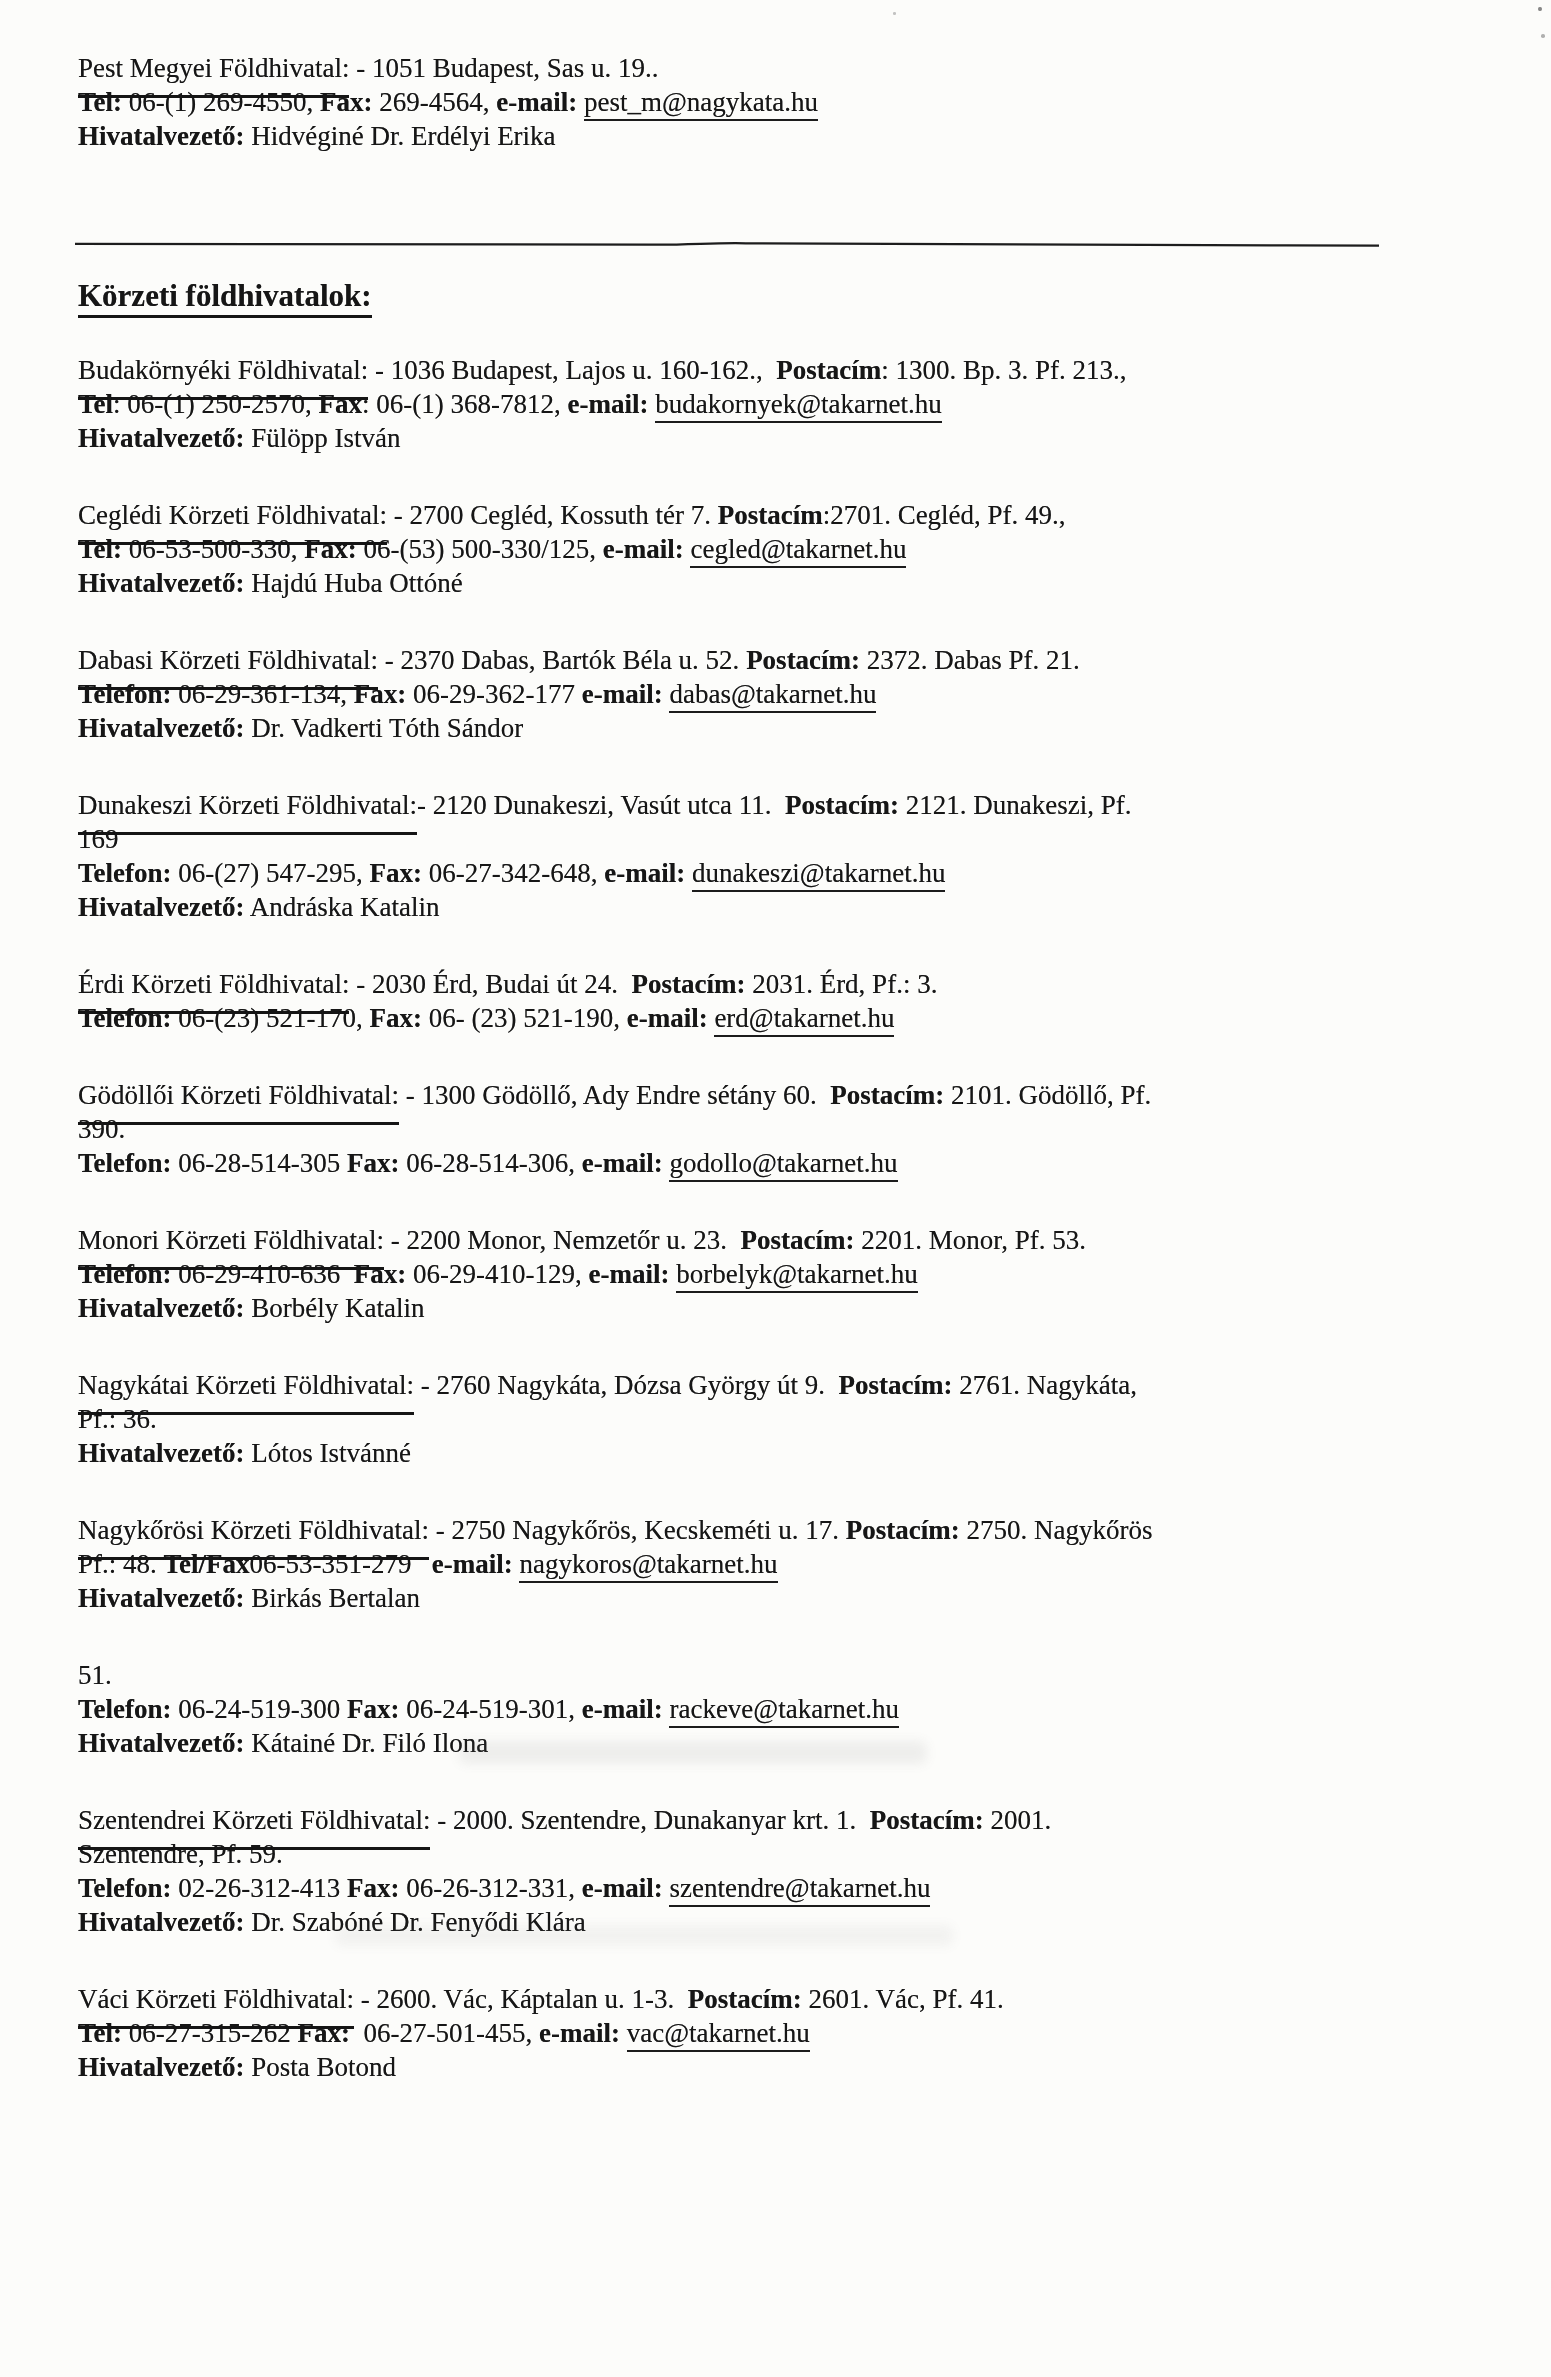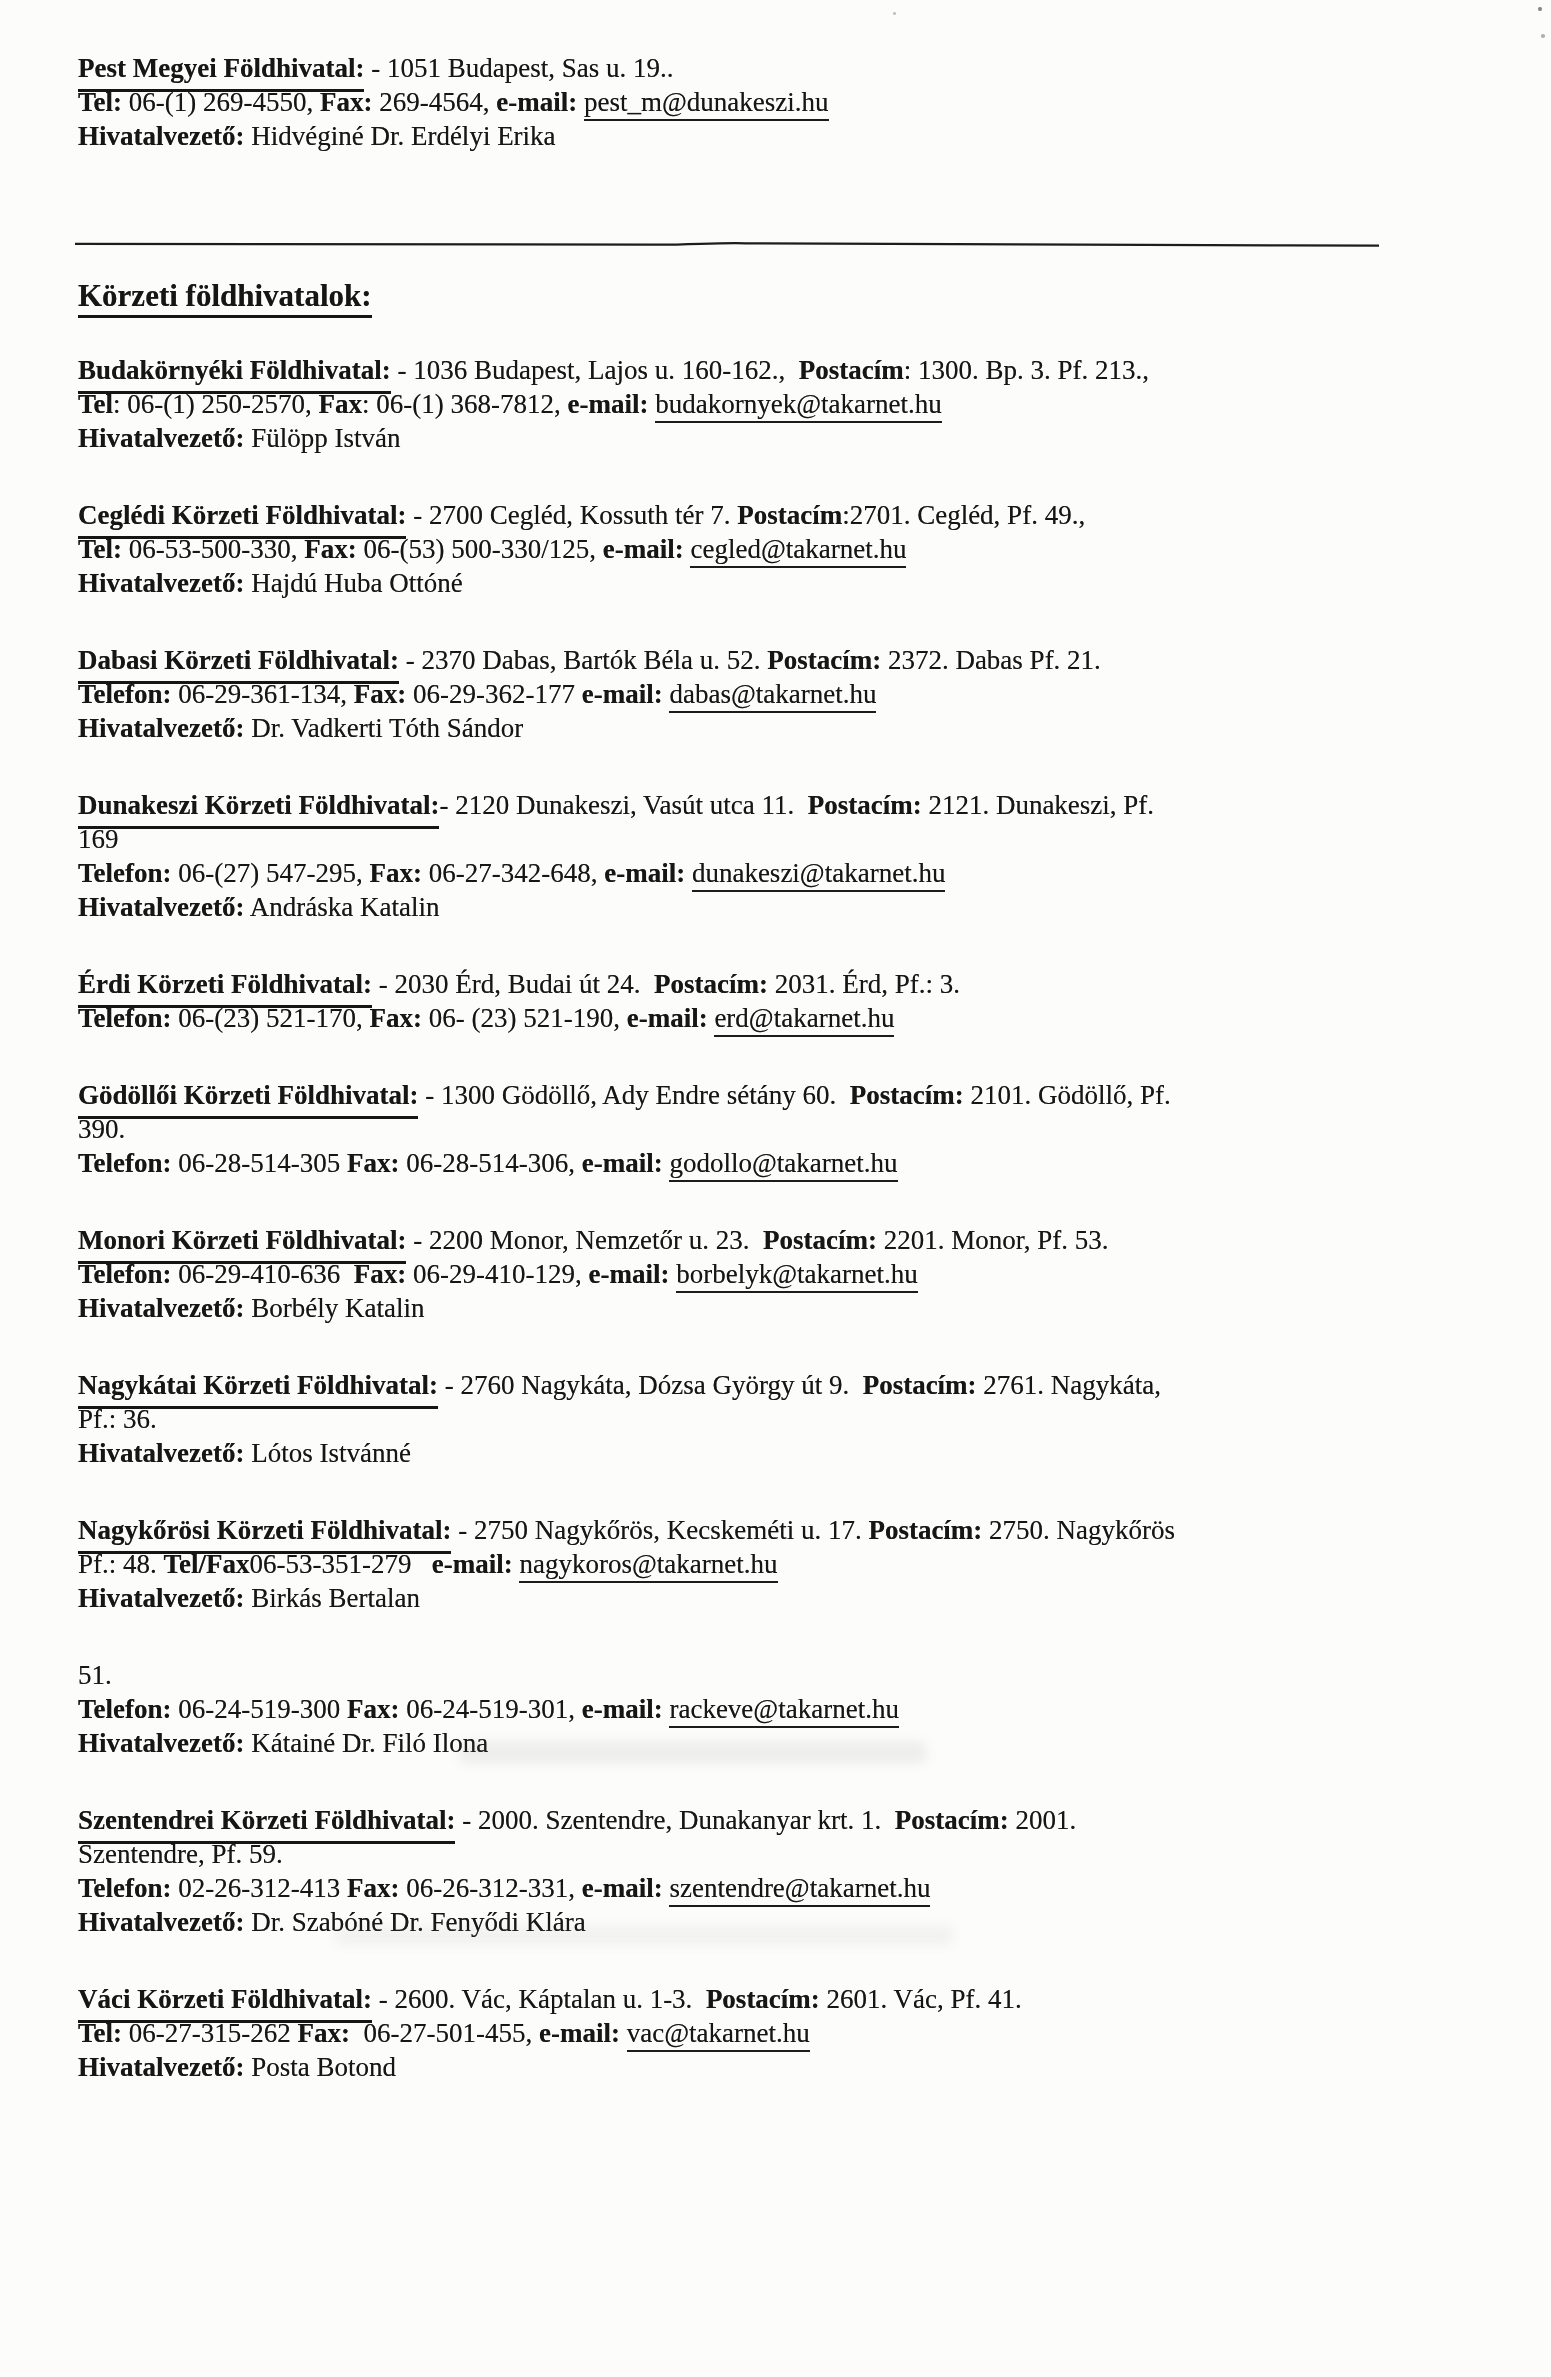--- a/index.html
+++ b/index.html
@@ -21,23 +21,23 @@
   }
   .page {
     position: relative;
     padding: 51px 132px 0 78px;
     text-shadow: 0 0 0.5px rgba(10,10,10,0.55);
   }
   .line { white-space: pre; }
   .run   { font-weight: normal; }
   .label { font-weight: bold; }
   .name  {
-    font-weight: bold;
+    font-weight: normal;
     border-bottom: 3.1px solid #151515;
-    padding-bottom: 6px;
+    padding-bottom: 12px;
     text-align: right;
   }
   .email {
     border-bottom: 2.2px solid #1c1c1c;
     padding-bottom: 1.8px;
   }
   .rule {
     margin: 88px 0 23px -2.6px;
     width: 1304px;
     height: 7px;
@@ -75,21 +75,21 @@
   .smudge-1 { left: 459px; top: 1741px; width: 468px; height: 23px; }
   .smudge-2 { left: 335px; top: 1925px; width: 618px; height: 21px; opacity: 0.07; }
 </style>
 </head>
 <body style="--paper: #fcfcfa; --ink: #161616;">
 
 <div class="page">
 
   <header>
       <div class="line"><span class="name">Pest Megyei Földhivatal:</span><span class="run"> - 1051 Budapest, Sas u. 19..</span></div>
-      <div class="line"><span class="label">Tel:</span><span class="run"> 06-(1) 269-4550, </span><span class="label">Fax:</span><span class="run"> 269-4564, </span><span class="label">e-mail:</span><span class="run"> </span><span class="email">pest_m@dunakeszi.hu</span></div>
+      <div class="line"><span class="label">Tel:</span><span class="run"> 06-(1) 269-4550, </span><span class="label">Fax:</span><span class="run"> 269-4564, </span><span class="label">e-mail:</span><span class="run"> </span><span class="email">pest_m@nagykata.hu</span></div>
       <div class="line"><span class="label">Hivatalvezető:</span><span class="run"> Hidvéginé Dr. Erdélyi Erika</span></div>
     </header>
 
   <svg class="rule" viewBox="0 0 1477 8" preserveAspectRatio="none" aria-hidden="true">
     <path d="M0,3.2 C 260,2.2 520,3.6 650,4.2 C 700,4.6 720,1.8 760,2.6 C 900,5.2 1200,4.2 1477,5.4"></path>
   </svg>
 
   <div class="heading-row">
     <h2 class="heading">Körzeti földhivatalok:</h2>
   </div>

